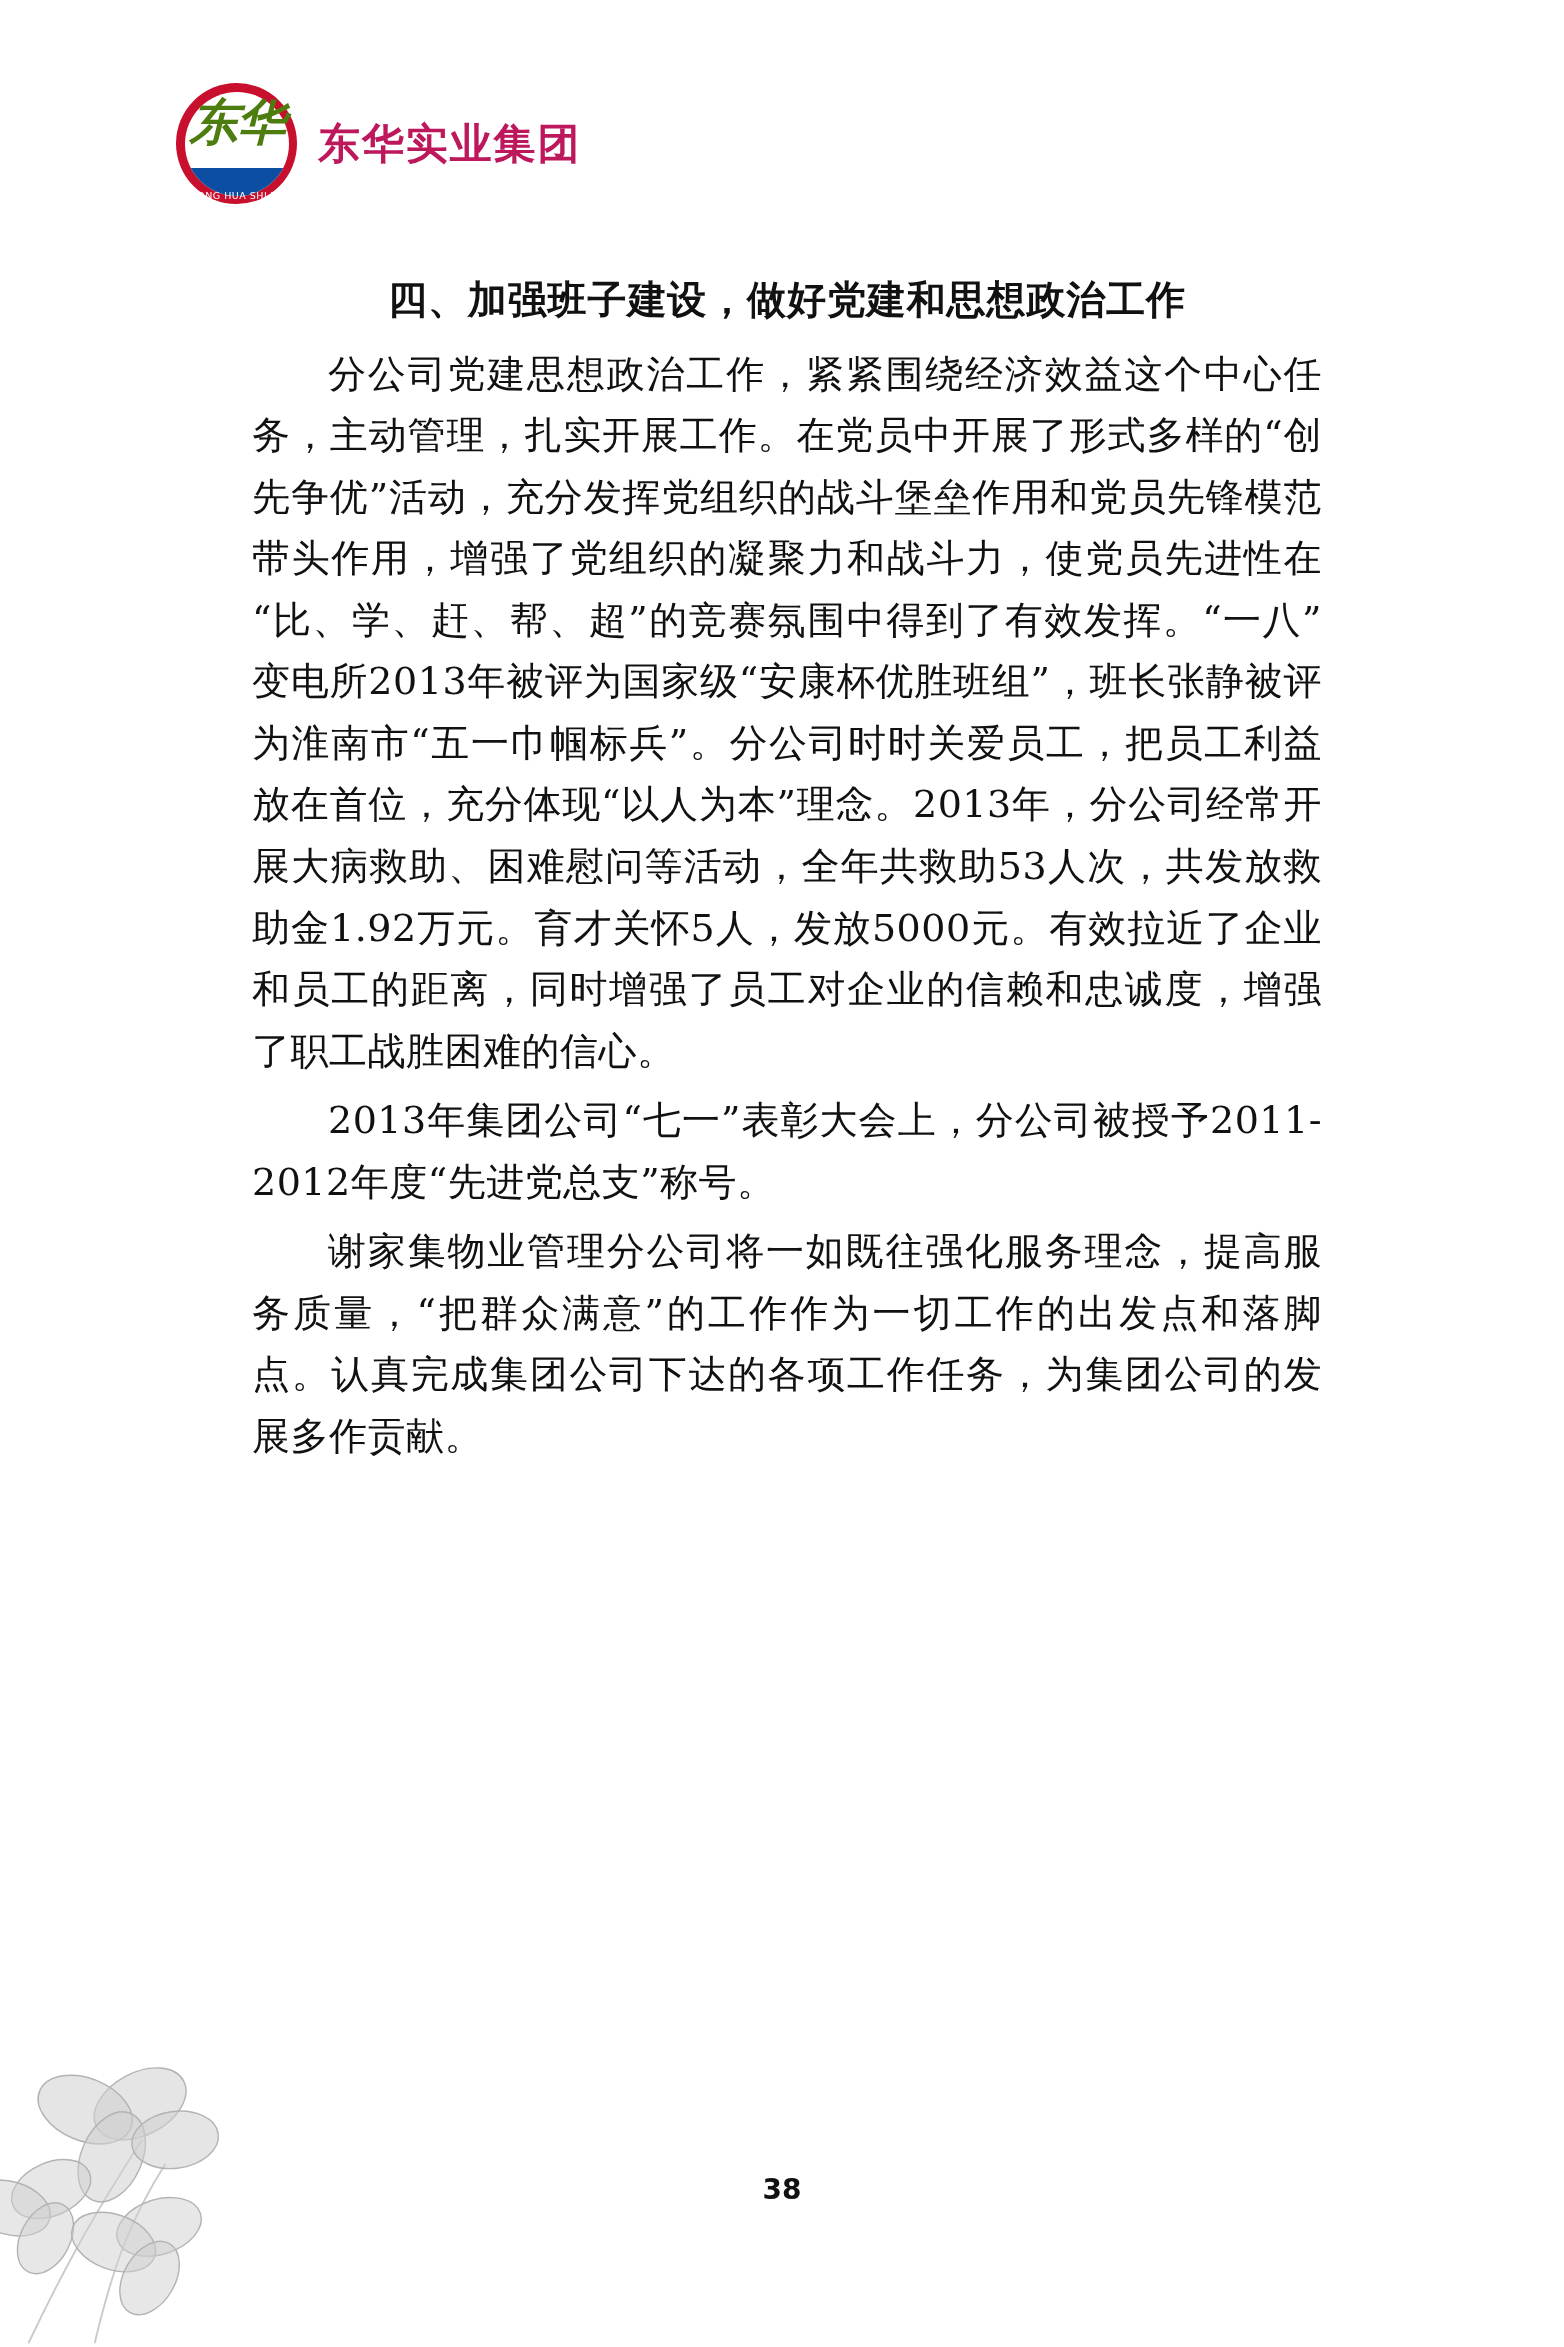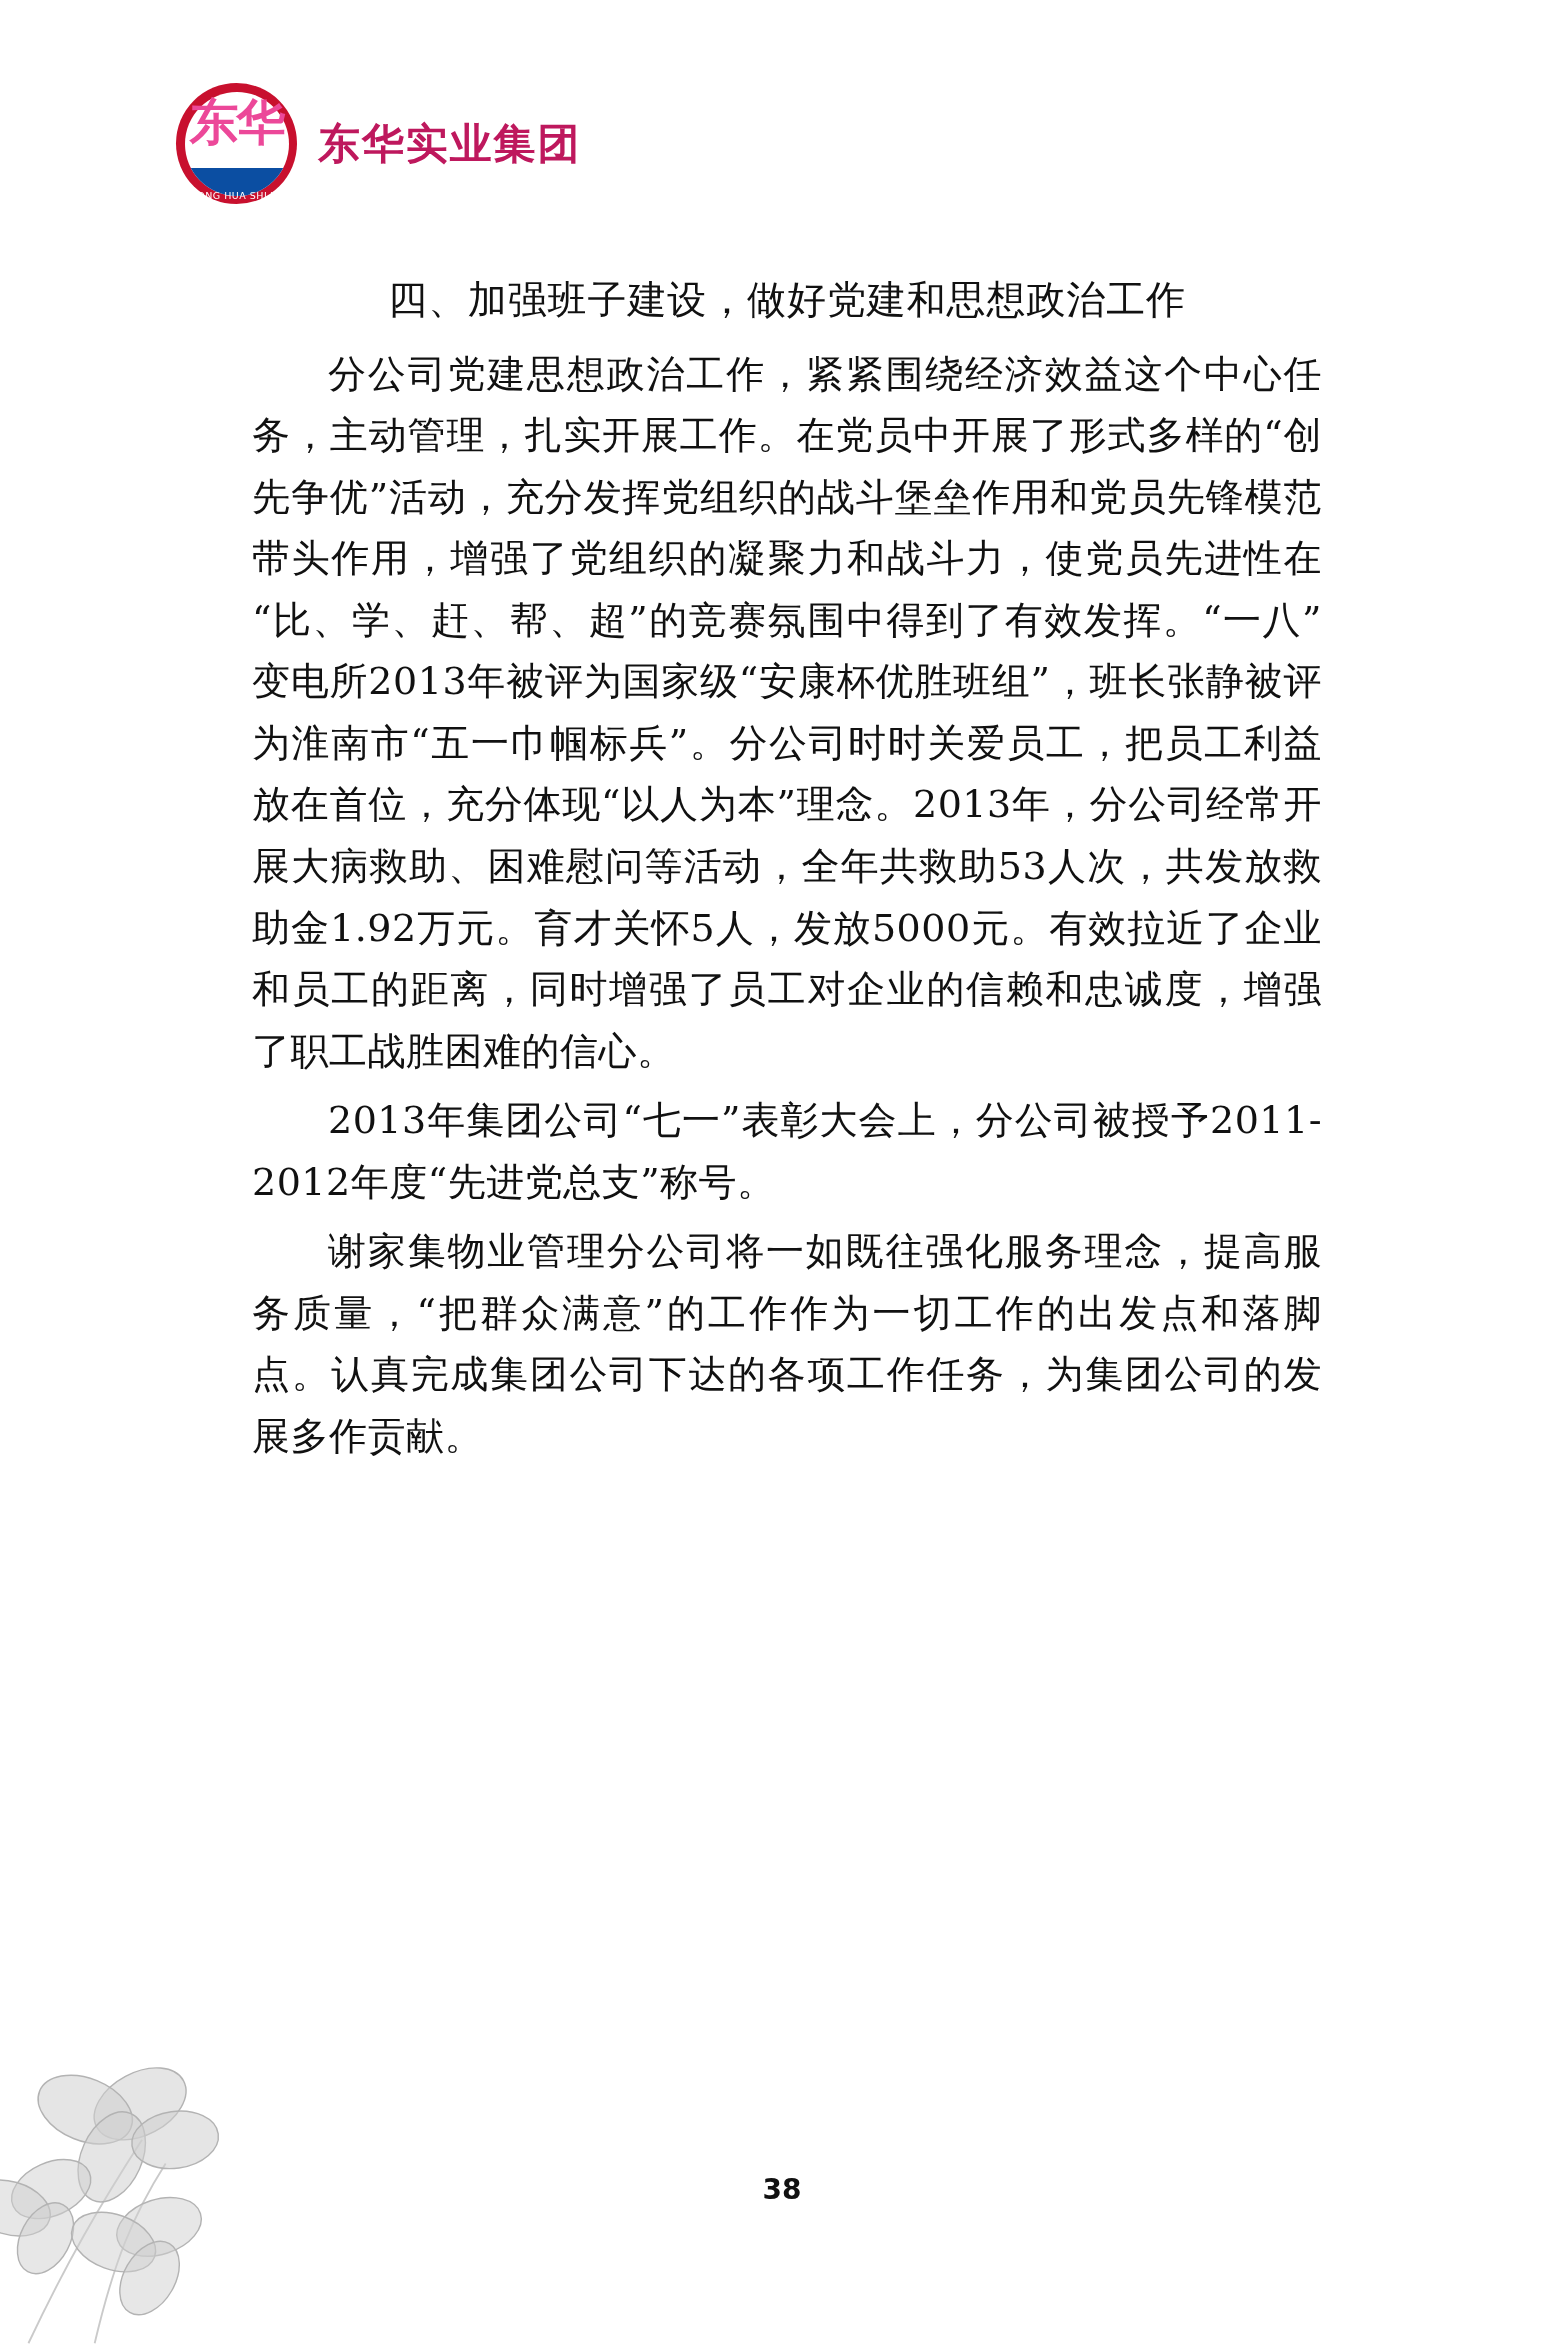--- a/index.html
+++ b/index.html
@@ -52,22 +52,23 @@
   }
   .logo-mark .glyph {
     position: absolute;
     left: 0; right: 0;
     top: 15px;
     text-align: center;
     font-family: "DejaVu Sans", "Liberation Sans", sans-serif;
     font-weight: bold;
     font-size: 49px;
     line-height: 49px;
-    color: #ec4899;
+    color: #4d7c0f;
     letter-spacing: -1.9px;
+    font-style: italic;
   }
   .logo-mark .pinyin {
     position: absolute;
     left: 0; right: 0;
     bottom: 2.8px;
     text-align: center;
     font-family: "DejaVu Sans", "Liberation Sans", sans-serif;
     font-size: 9.5px;
     line-height: 11.4px;
     color: #ffffff;
@@ -86,21 +87,21 @@
 
   
   .content {
     position: absolute;
     top: 274px;
     left: 244px;
     width: 1086px;
   }
   .section-heading {
     font-family: "DejaVu Sans", "Liberation Sans", sans-serif;
-    font-weight: normal;
+    font-weight: bold;
     font-size: 39px;
     line-height: 1.35;
     color: #111111;
     text-align: center;
     letter-spacing: 0.9px;
     margin: 0 0 17px 0;
   }
   p.para {
     margin: 8px;
     font-size: 38px;

